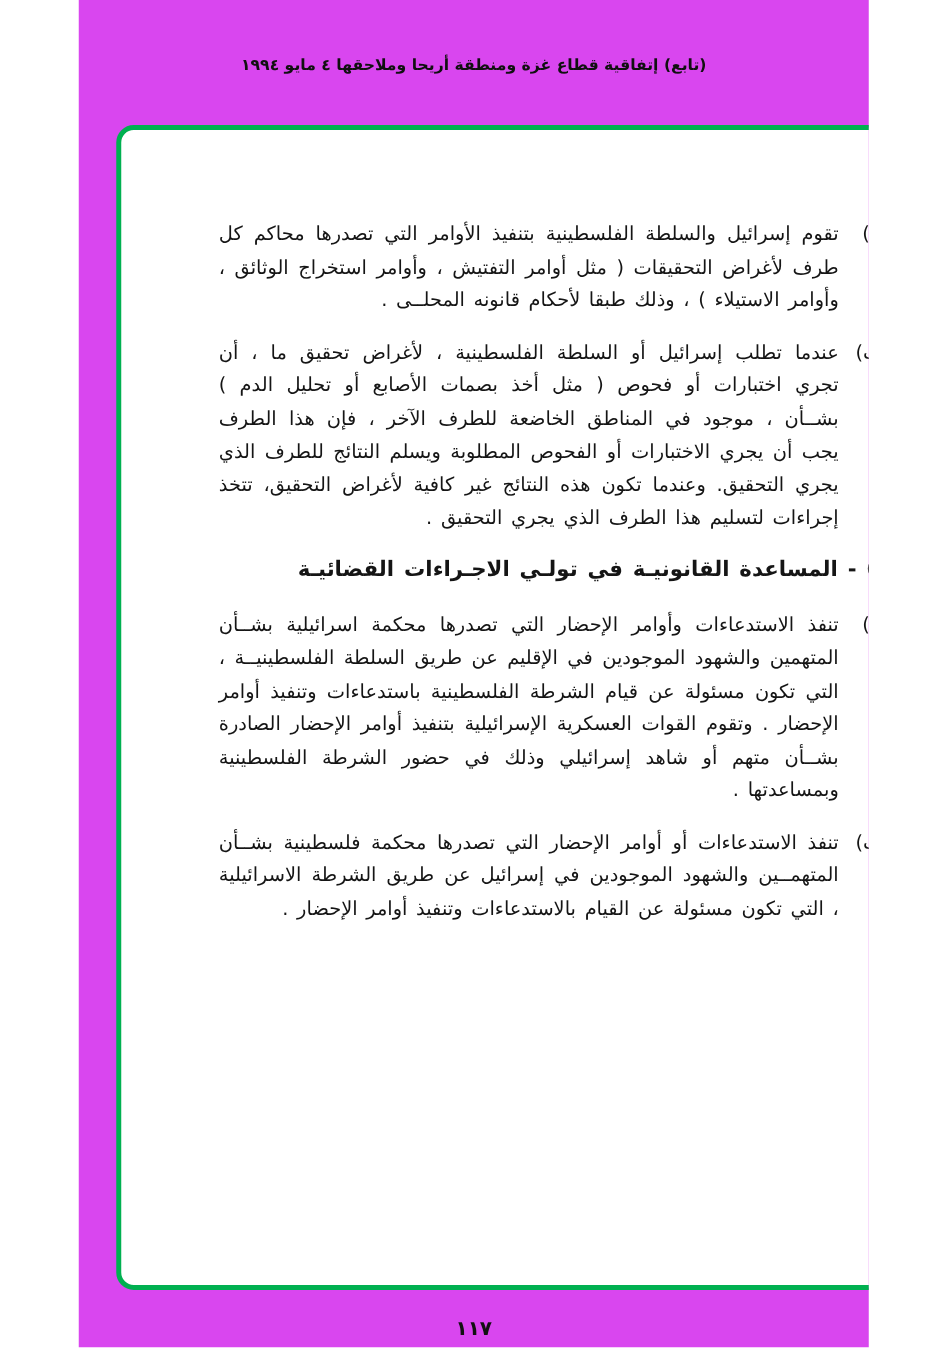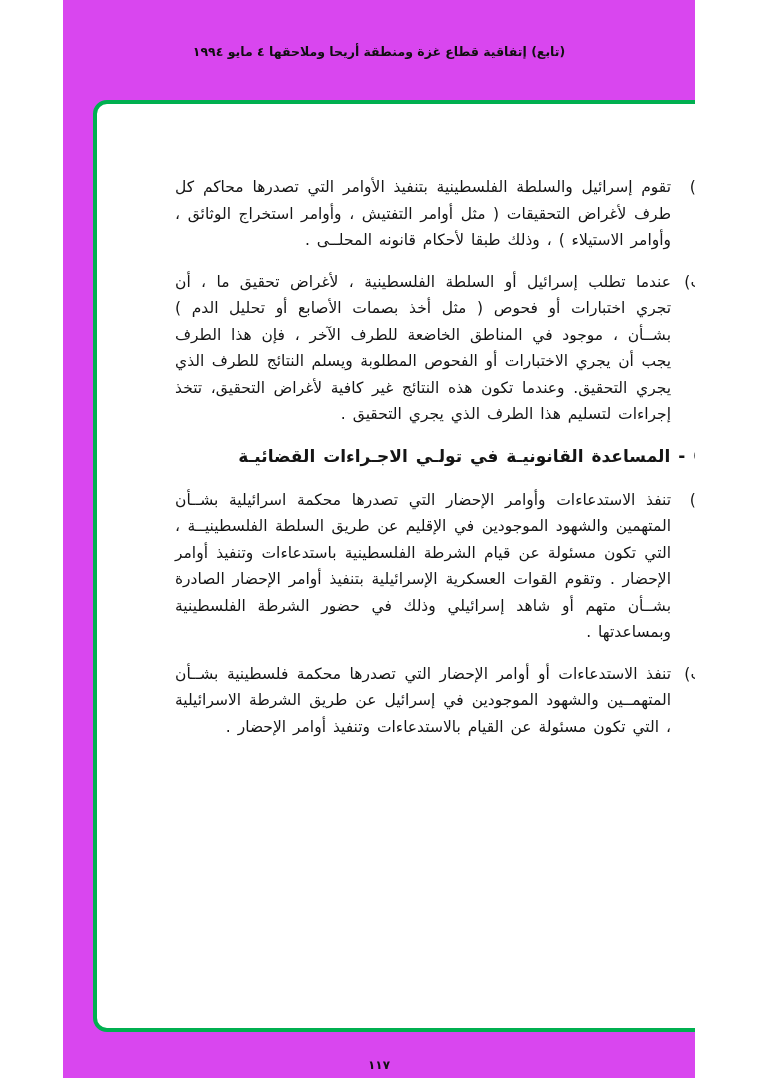--- a/index.html
+++ b/index.html
@@ -79,21 +79,21 @@
     word-spacing: 2px;
   }
   .doc-footer {
     position: absolute;
     left: 0;
     right: 0;
     bottom: 6px;
     text-align: center;
   }
   .page-num {
-    font-size: 12px;
+    font-size: 16px;
     font-weight: bold;
     color: #111111;
     direction: rtl;
   }
 </style>
 </head>
 <body>
 
 <div class="page">
 

